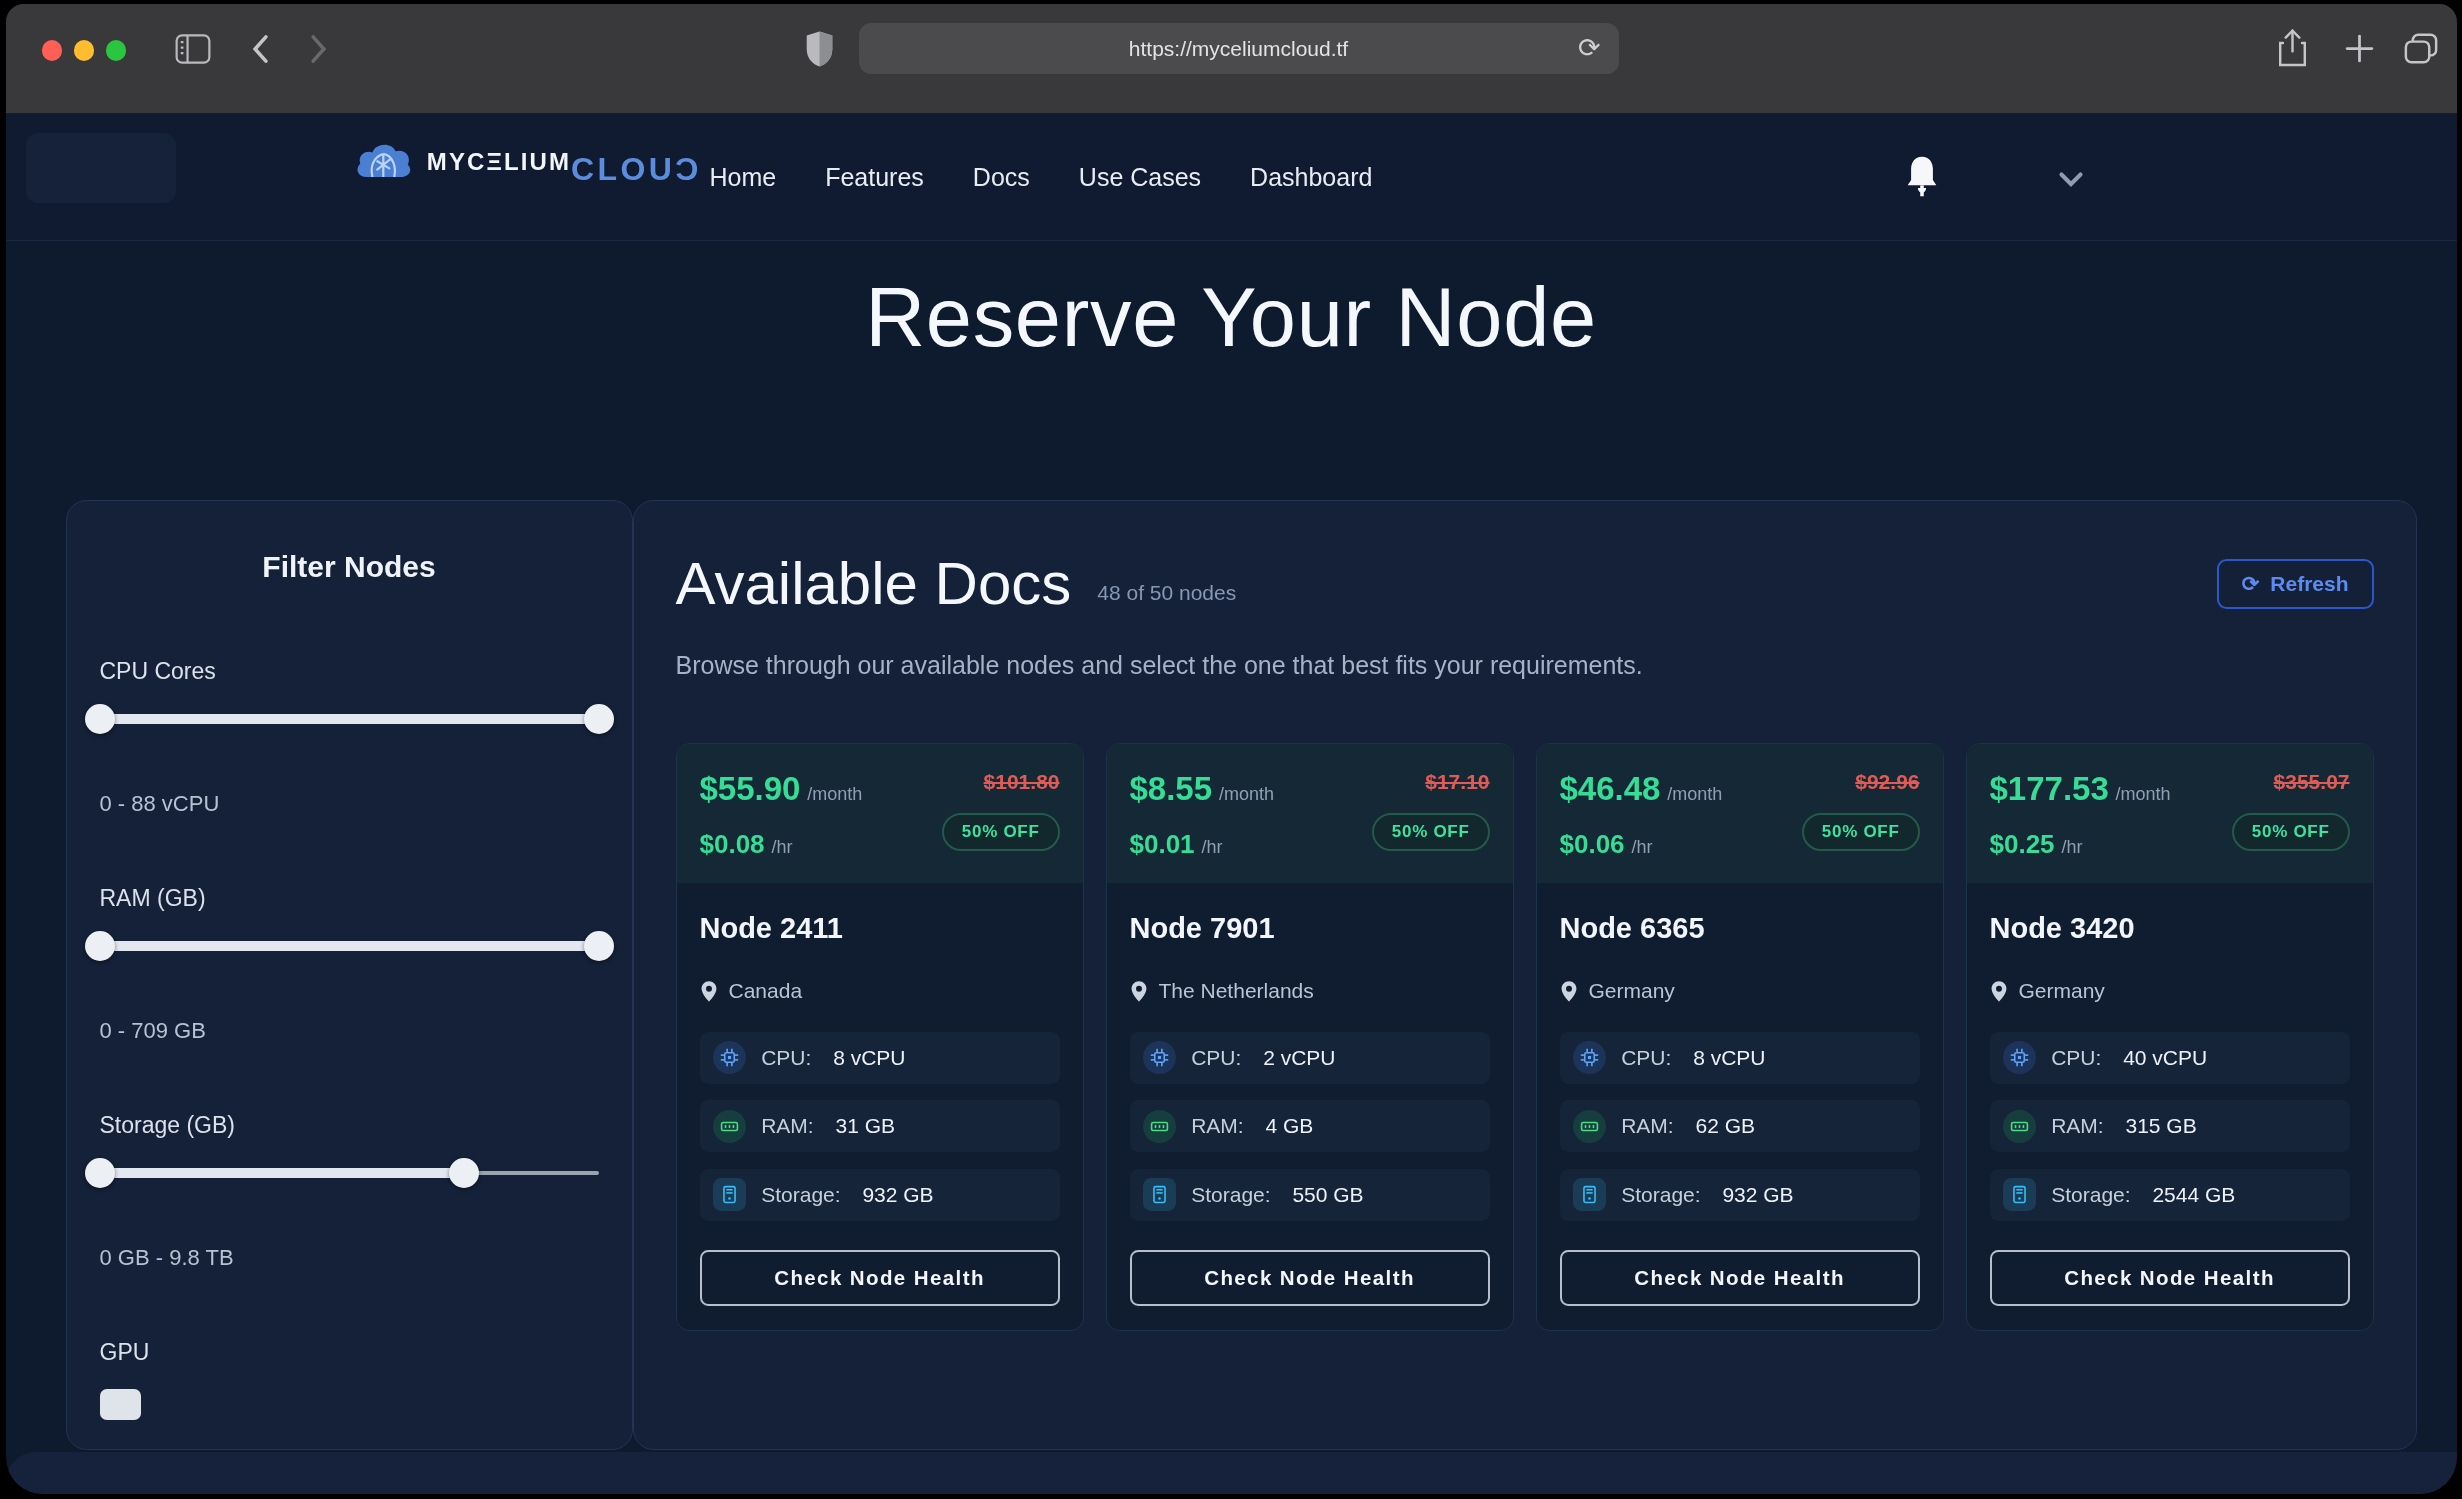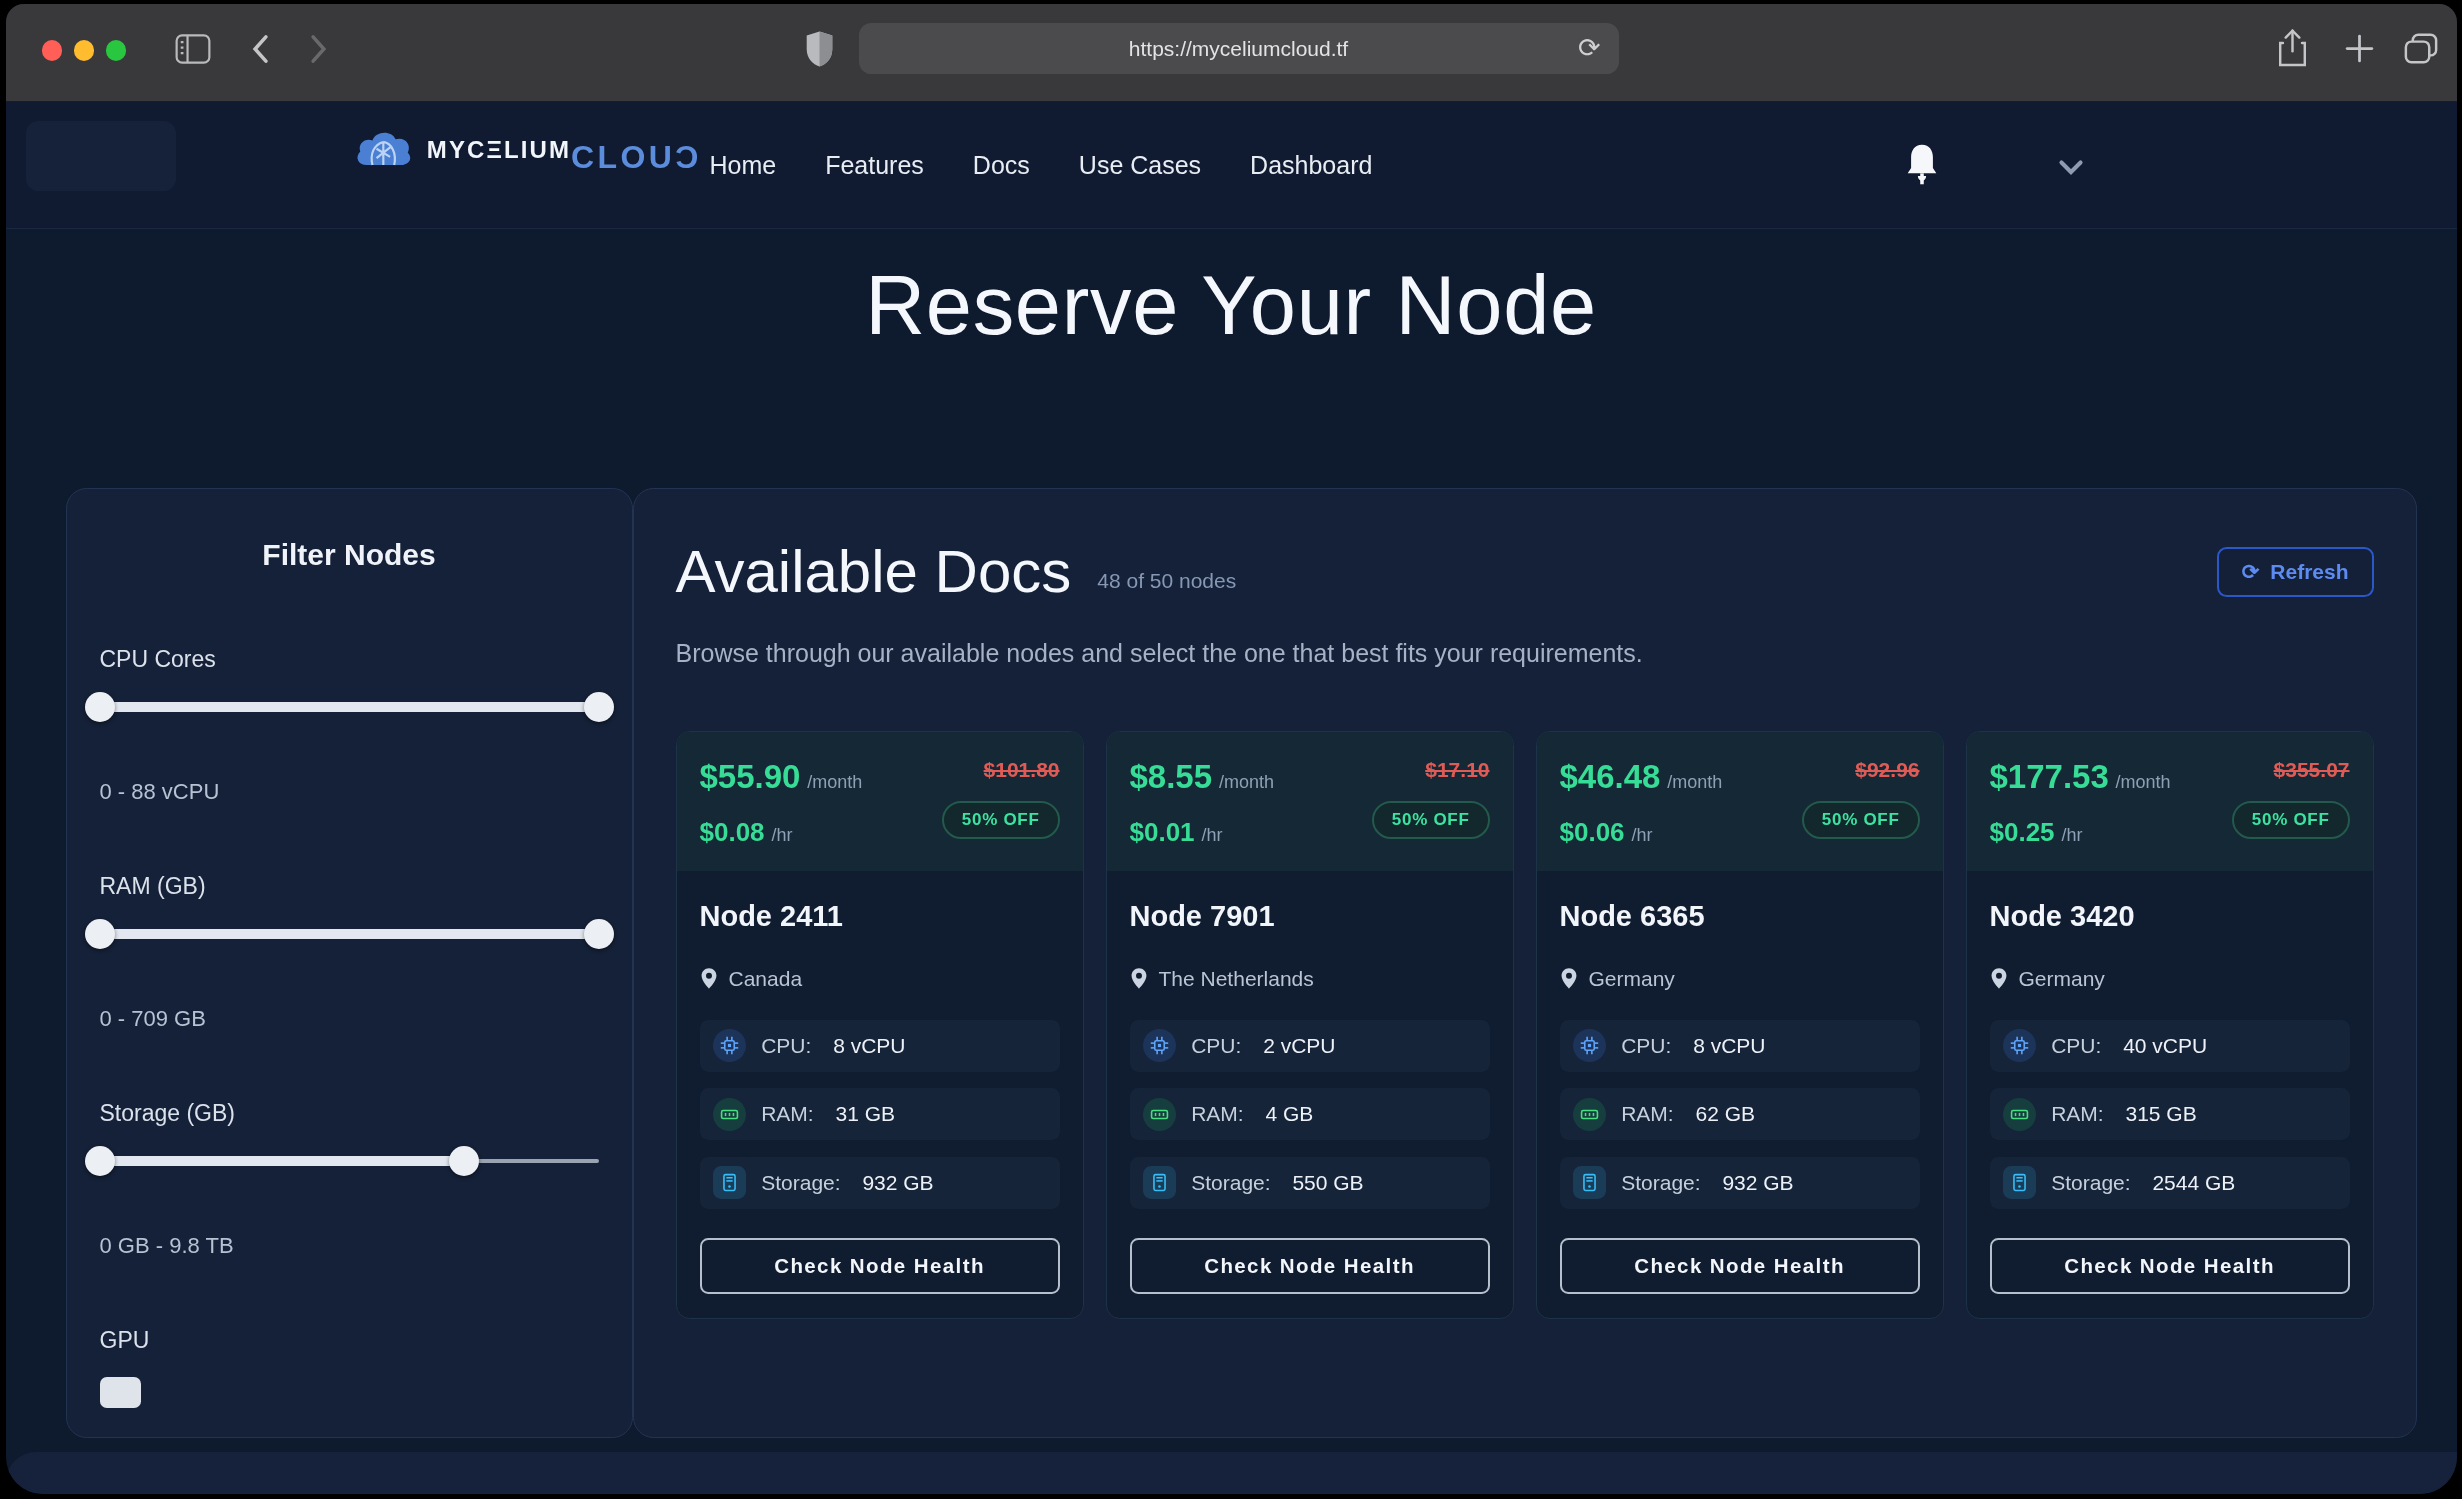--- a/index.html
+++ b/index.html
@@ -3,21 +3,21 @@
 <meta charset="utf-8">
 <style>
   html,body{margin:0;padding:0;width:2462px;height:1499px;overflow:hidden;background:#000;
     font-family:"Liberation Sans", sans-serif;}
   *{box-sizing:border-box;}
 
   .window{position:absolute;left:5.5px;top:4.1px;right:5.5px;bottom:5.5px;
     border-radius:18px 18px 37px 37px;overflow:hidden;background:#0e1a2e;}
 
   
-  .chrome{position:relative;height:98px;background:#39393b;border-bottom:1.4px solid #1c1c1e;}
+  .chrome{position:relative;height:110px;background:#39393b;border-bottom:1.4px solid #1c1c1e;}
   .traffic{position:absolute;top:36px;left:36px;display:flex;gap:11.6px;}
   .traffic span{width:20.5px;height:20.5px;border-radius:50%;display:block;}
   .t-red{background:#ff5f57}.t-yellow{background:#febc2e}.t-green{background:#29c73f}
   .chrome-ic{position:absolute;top:0;height:89px;display:flex;align-items:center;color:#b9babd;}
   .chrome svg{display:block;}
   .url-pill{position:absolute;left:853px;top:19px;width:760px;height:51px;border-radius:12.3px;
     background:#4b4b4e;display:flex;align-items:center;justify-content:center;color:#e3e3e6;font-size:21px;}
   .url-reload{position:absolute;right:18px;top:10.3px;color:#cfcfd2;font-size:27px;line-height:30px;}
 
   
@@ -69,21 +69,21 @@
   .price-month{font-size:33px;font-weight:700;color:#37dd96;}
   .unit{font-size:18px;color:#8fa0b6;margin-left:6.8px;font-weight:400;}
   .ph-row{display:flex;align-items:baseline;margin-top:20.5px;}
   .price-hour{font-size:26px;font-weight:700;color:#37dd96;}
   .head-right{display:flex;flex-direction:column;align-items:flex-end;}
   .old-price{font-size:21px;font-weight:700;color:#e05b56;text-decoration:line-through;}
   .discount{margin-top:19px;border:2.1px solid #235a4c;border-radius:683px;padding:6.8px 18px;
     color:#3ce3a0;font-size:17px;font-weight:700;letter-spacing:0.7px;background:rgba(18,40,34,.45);}
   .card-body{padding:29px 23px 24.6px;display:flex;flex-direction:column;flex:1;}
   .node-name{font-size:29px;font-weight:700;color:#f2f6fb;}
-  .loc-row{display:flex;align-items:center;gap:11px;margin-top:34px;color:#b9c4d4;font-size:21px;}
+  .loc-row{display:flex;align-items:flex-end;gap:11px;margin-top:34px;color:#b9c4d4;font-size:21px;}
   .specs{margin-top:29px;display:flex;flex-direction:column;gap:16.4px;}
   .spec{display:flex;align-items:center;gap:15px;background:#152439;border-radius:8.2px;padding:9.6px 13.7px;}
   .disc{width:33px;height:33px;border-radius:50%;display:flex;align-items:center;justify-content:center;flex:none;}
   .disc-cpu{background:rgba(59,130,246,.18);}
   .disc-ram{background:rgba(34,197,94,.16);}
   .disc-sto{background:rgba(56,189,248,.16);border-radius:8.2px;}
   .spec-label{font-size:21px;color:#c6d0dd;}
   .spec-value{font-size:21px;color:#eef2f8;margin-left:6.8px;font-weight:500;}
   .check-btn{margin-top:auto;border:2.1px solid #b6bfcc;border-radius:8.2px;padding:13.7px 0;width:100%;
     background:transparent;color:#f3f6fa;font-size:20.5px;font-weight:700;letter-spacing:1.4px;cursor:pointer;

